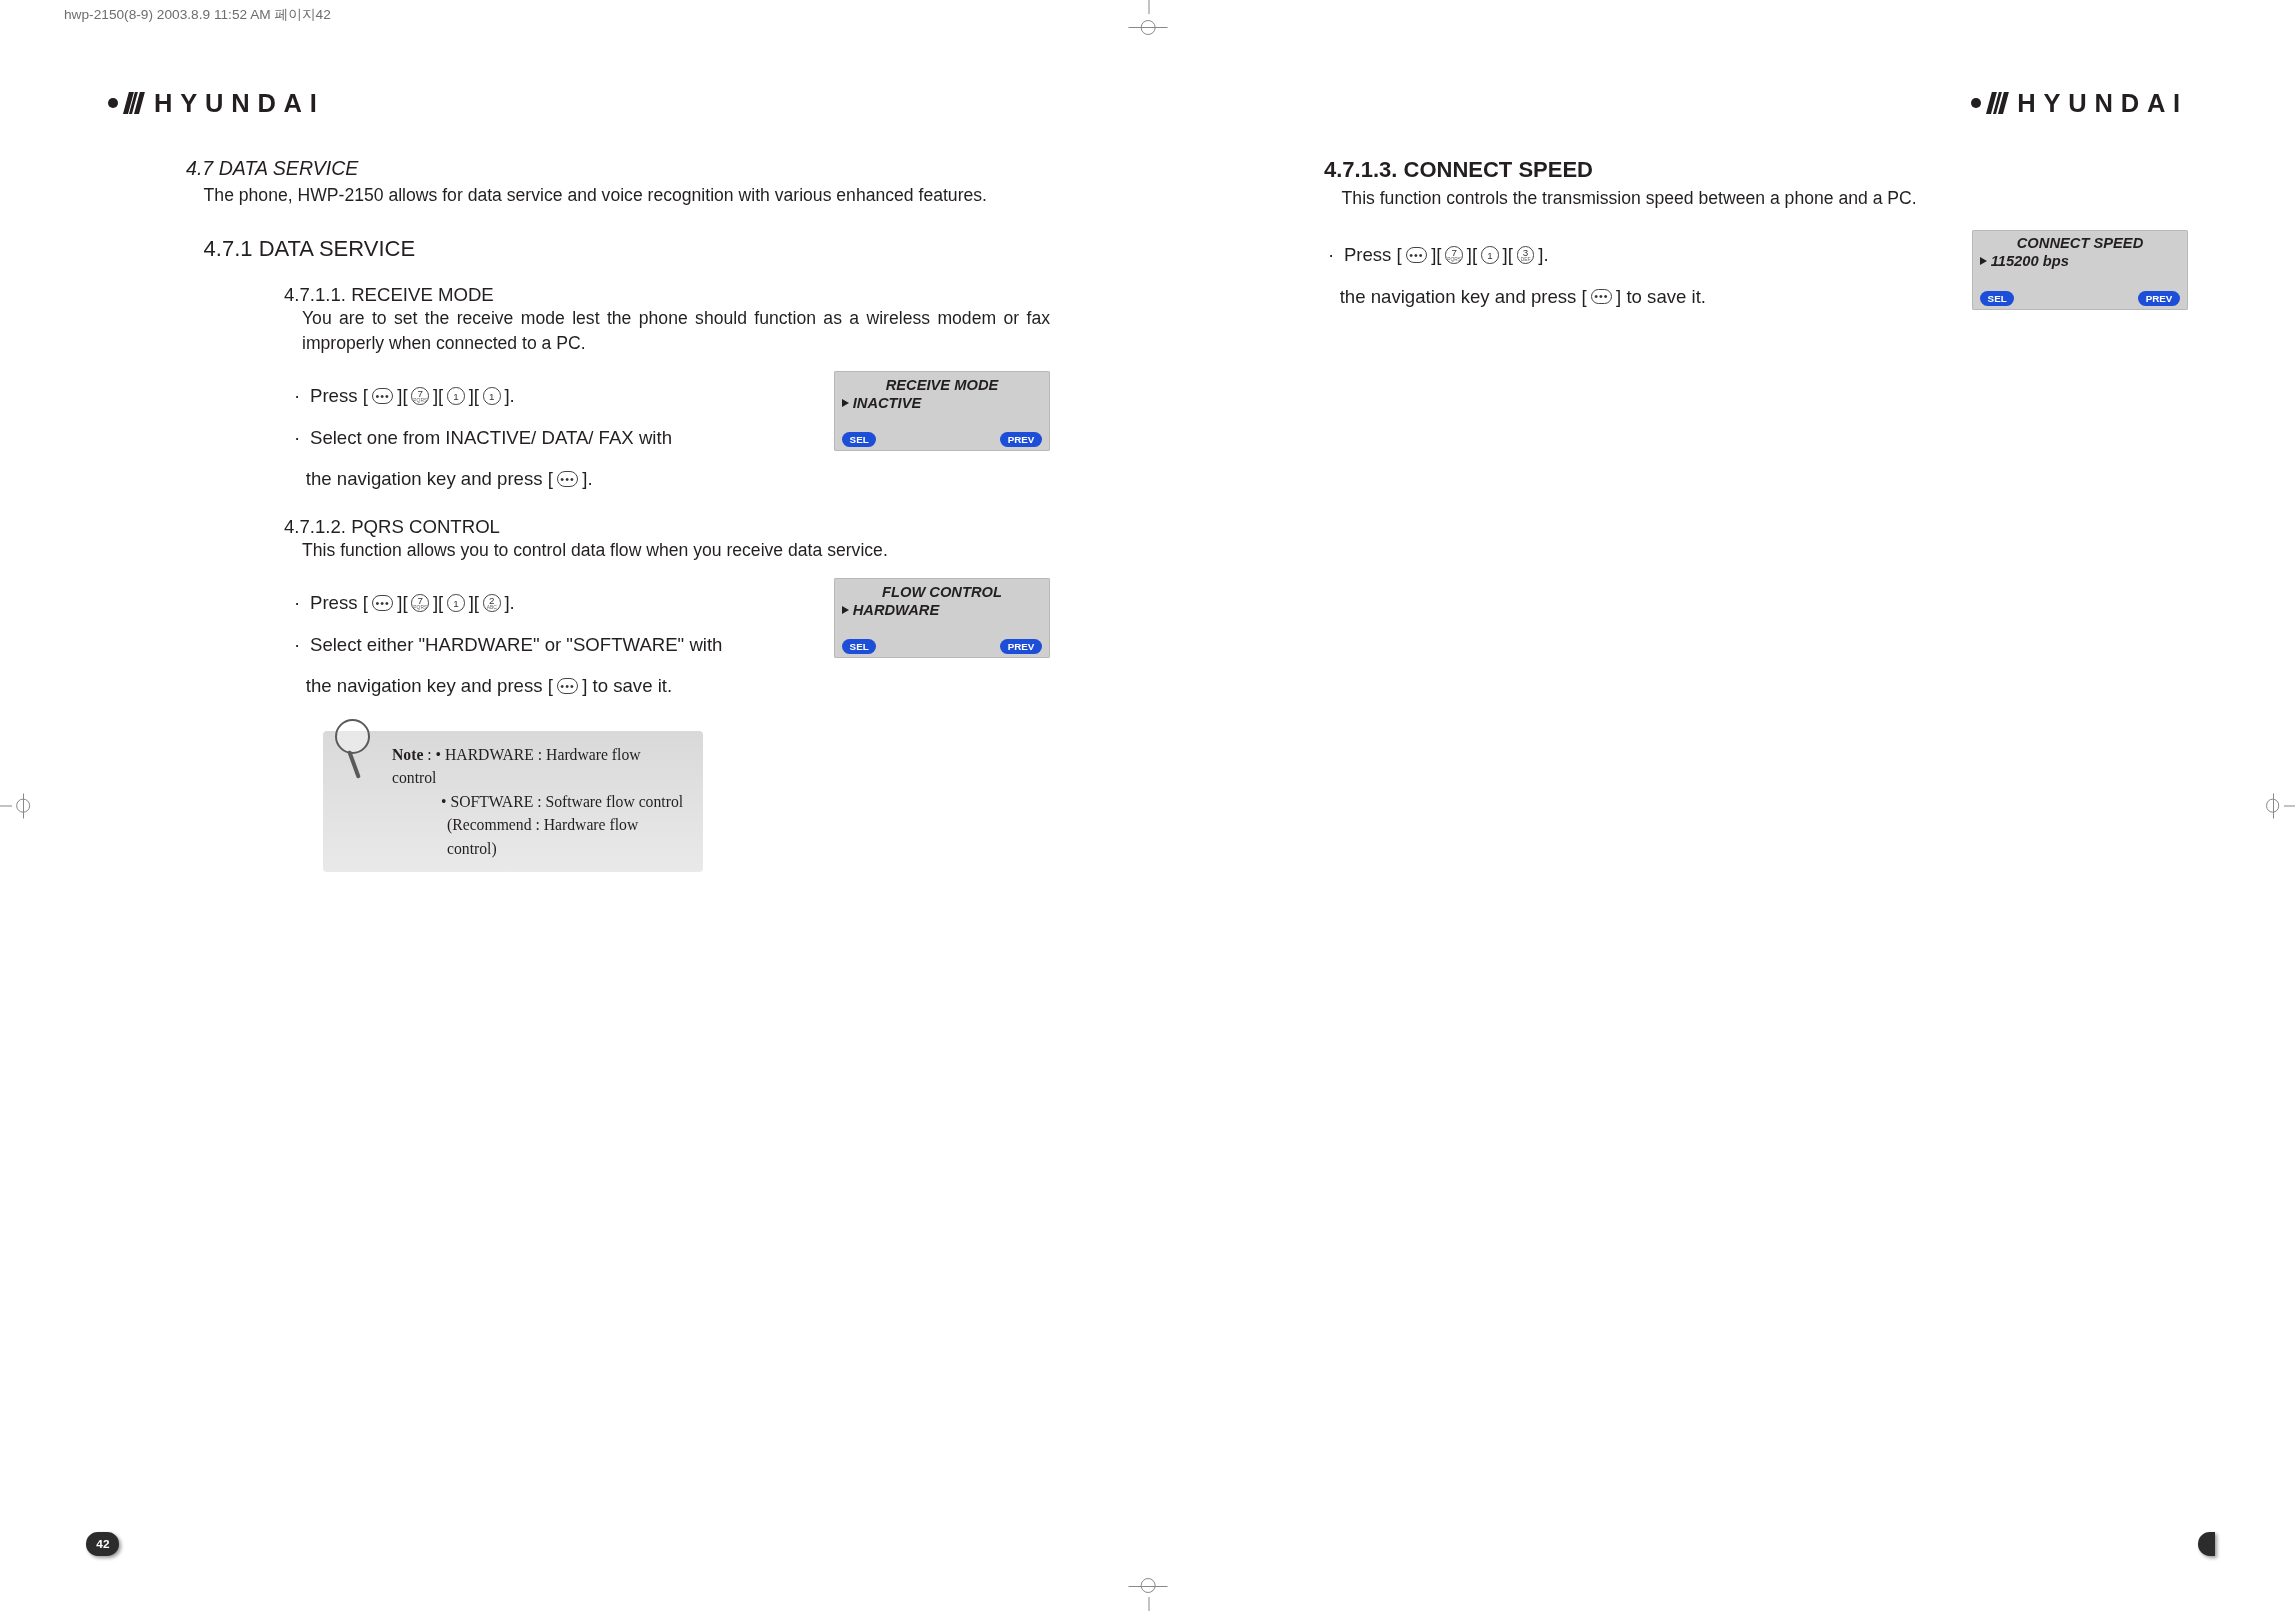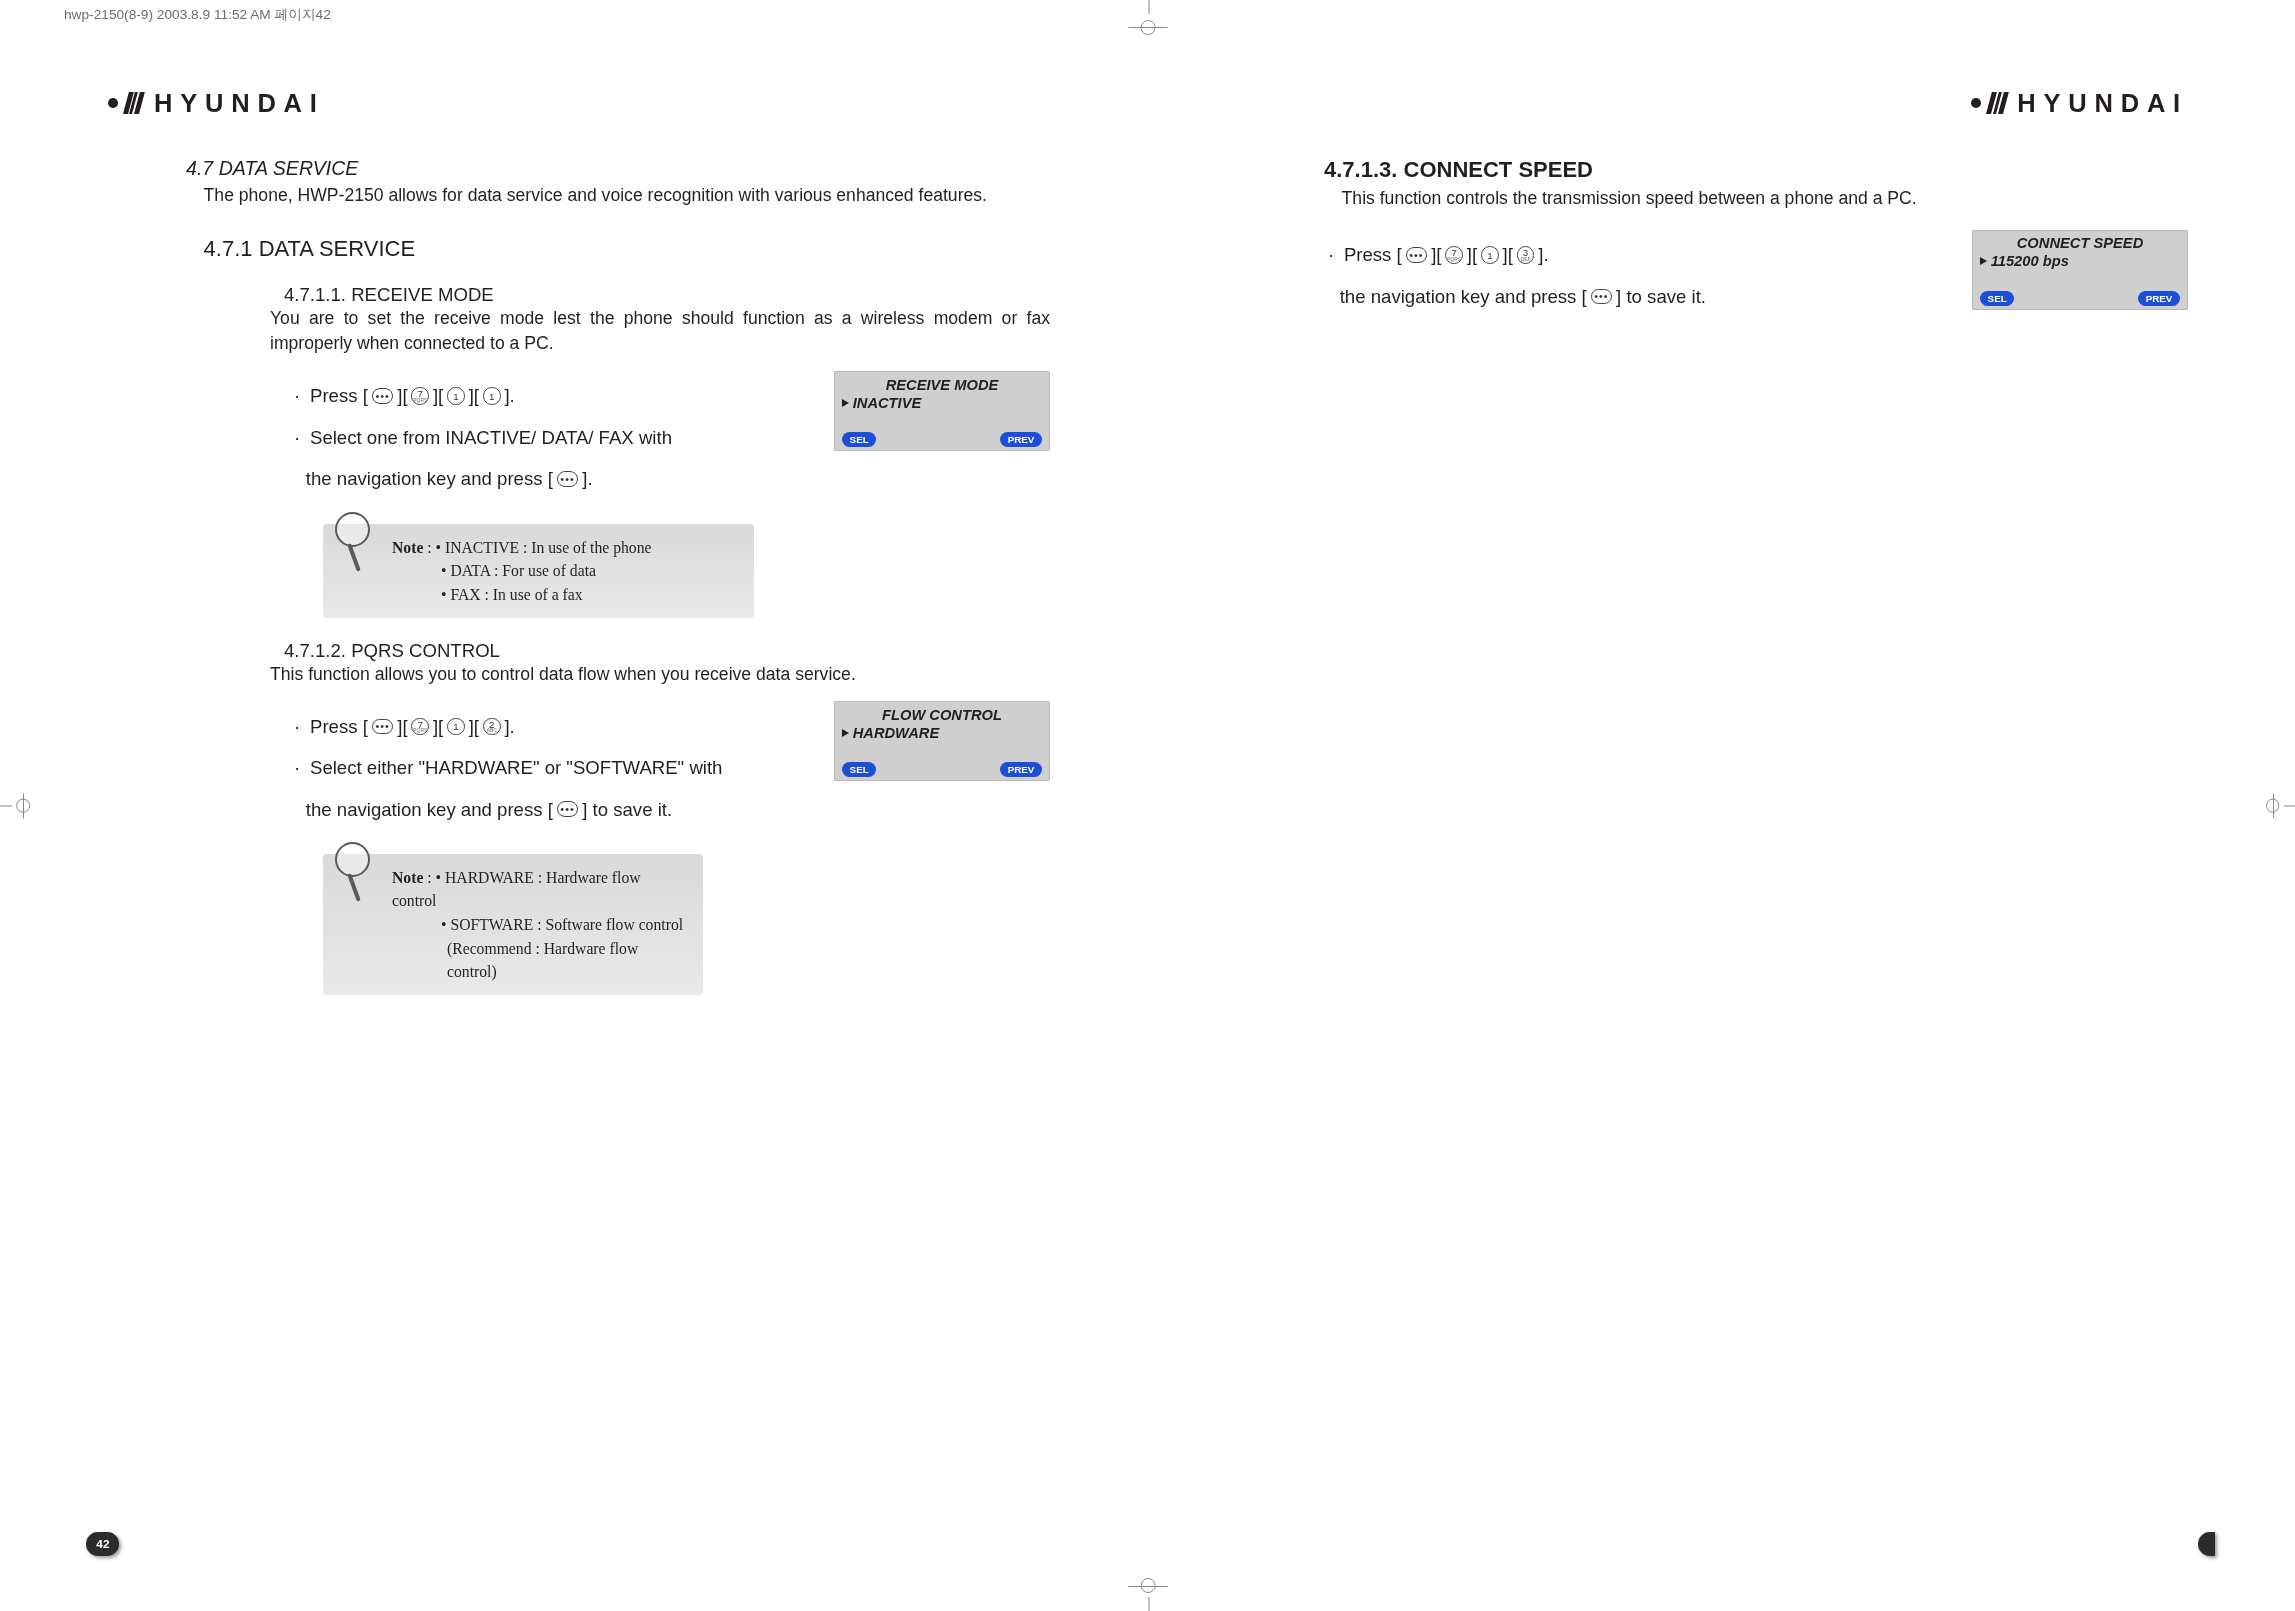--- a/index.html
+++ b/index.html
@@ -107,21 +107,21 @@
   .page.left .logo { justify-content: flex-start; }
   .page.right .logo { justify-content: flex-end; }
 
   .content-left { margin-top: 39px; padding-left: 78px; }
   .content-right { margin-top: 39px; padding-left: 78px; }
 
   .sec-title { font-style: italic; font-size: 19.6px; margin-bottom: 3.9px; }
   .sec-desc  { margin-left: 17.6px; line-height: 1.45; text-align: justify; }
   .sub-title { margin-top: 27.4px; margin-left: 17.6px; font-size: 22px; }
   .ssec-title { margin-top: 21.6px; margin-left: 98px; font-size: 18.6px; }
-  .ssec-desc  { margin-left: 84px; line-height: 1.45; text-align: justify; }
+  .ssec-desc  { margin-left: 116px; line-height: 1.45; text-align: justify; }
   .step-dot::before { content: "·"; margin-right: 5.9px; }
 
   .key-ellipsis, .key-num {
     display: inline-flex;
     align-items: center;
     justify-content: center;
     border: 1px solid #444;
     font-size: 10.8px;
     color: #333;
     vertical-align: middle;
@@ -315,29 +315,20 @@
               <span class="tri"></span>
               <span>INACTIVE</span>
             </div>
           <div class="lcd-soft">
             <span>SEL</span>
             <span>PREV</span>
           </div>
         </div>
       </div>
 
-      <div class="note-box">
-        <div class="loupe">
-            <div class="ring"></div>
-            <div class="handle"></div>
-          </div>
-        <div><span class="note-label">Note</span><span> : • INACTIVE : In use of the phone</span></div>
-        <div style="padding-left:49px;">• DATA : For use of data</div>
-        <div style="padding-left:49px;">• FAX : In use of a fax</div>
-      </div>
 
       <div class="ssec-title">4.7.1.2. PQRS CONTROL</div>
       <div class="ssec-desc">This function allows you to control data flow when you receive data service.</div>
 
       <div class="row-with-lcd">
         <div class="lines">
           <div class="sline step-dot">
             <span>Press [</span>
             <span class="key-ellipsis">•••</span>
             <span>][</span>

